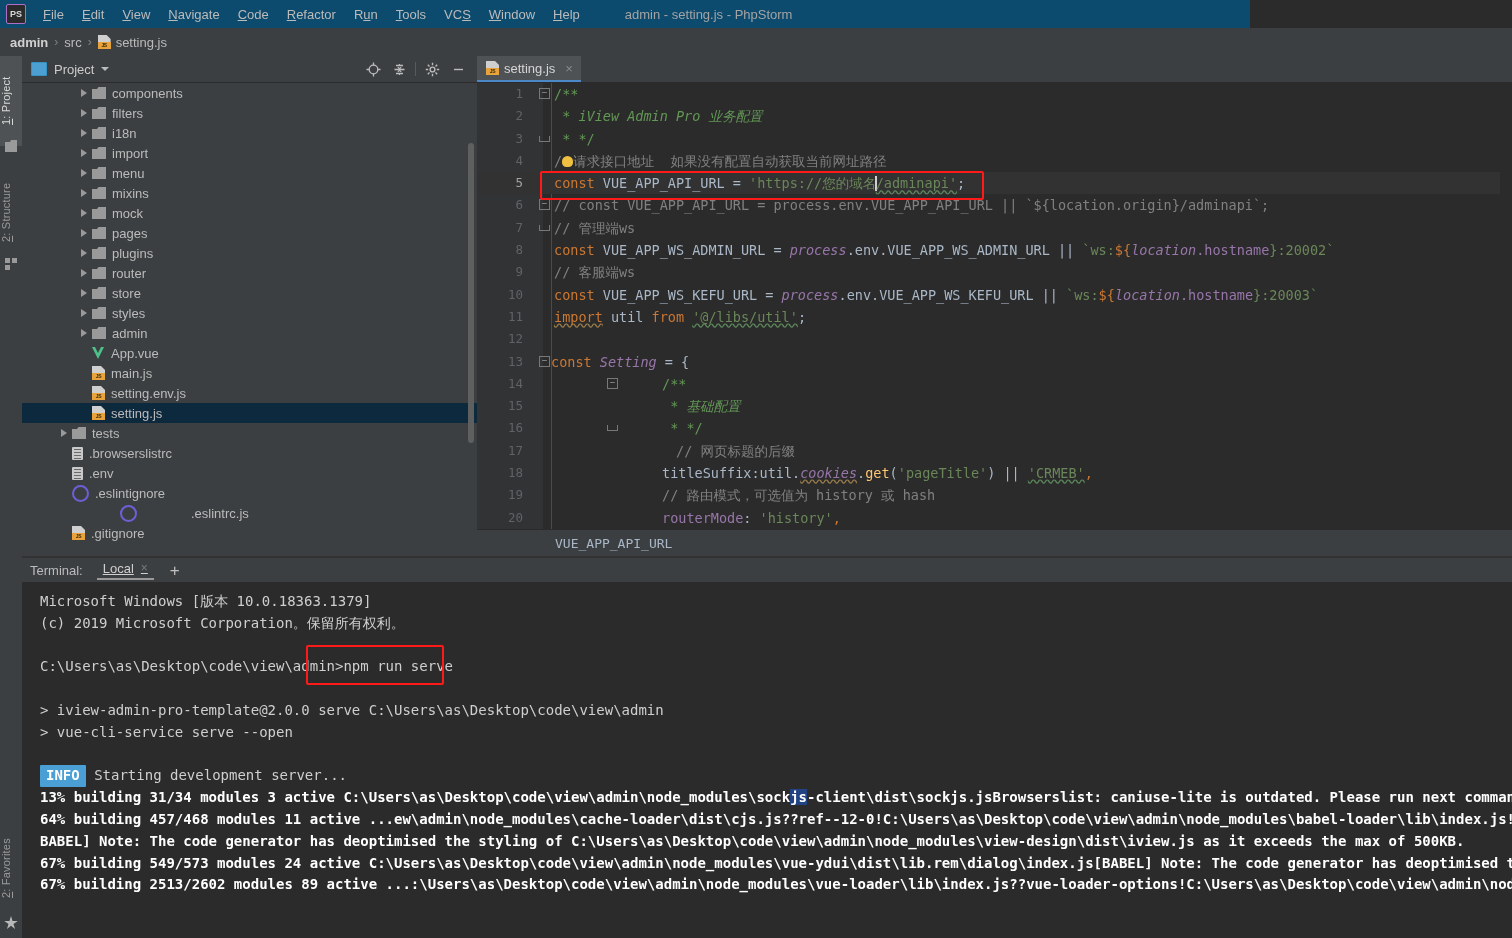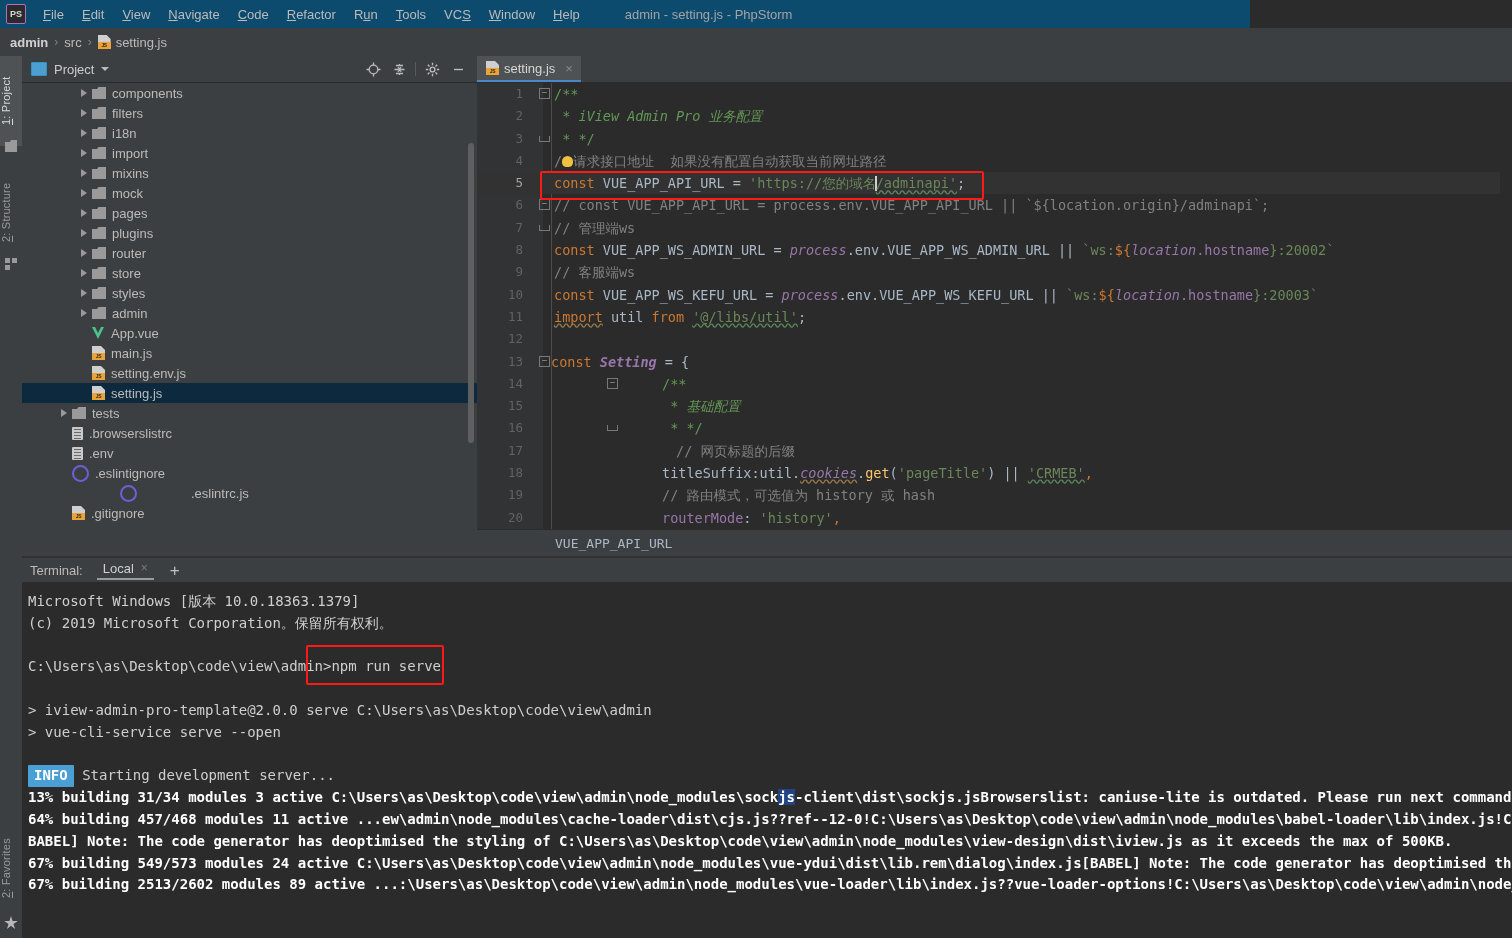--- a/index.html
+++ b/index.html
@@ -250,30 +250,30 @@
     position:absolute;left:22px;top:558px;width:1490px;height:380px;
     background:#737373;
   }
   .term-head{
     height:24px;display:flex;align-items:center;background:#3c3f41;
     border-bottom:1px solid #2b2b2b;
   }
   .term-label{margin-left:8px;color:#bbbbbb;font-size:13px;}
   .term-tab{
     margin-left:14px;padding:0 6px 2px 6px;color:#d0d0d0;font-size:13px;
-    border-bottom:2px solid #9a9a9a;display:flex;align-items:center;
+    border-bottom:2px solid #9a9a9a;display:flex;align-items:center;text-decoration:underline;
   }
   .term-tab .x{margin-left:7px;color:#7a7a7a;font-size:12px;}
   .term-plus{margin-left:16px;color:#c0c0c0;font-size:17px;line-height:1;}
   .term-body{
     position:relative;height:356px;background:#2b2b2b;overflow:hidden;
     font-family:"DejaVu Sans Mono", monospace;font-size:14px;color:#cfcfcf;
     padding-top:8px;
   }
-  .tline{height:21.8px;line-height:21.8px;white-space:pre;padding-left:6px;}
+  .tline{height:21.8px;line-height:21.8px;white-space:pre;padding-left:18px;}
   .tline.b{font-weight:bold;color:#ffffff;}
   .info-badge{
     display:inline-block;background:#4a9fd4;color:#ffffff;font-weight:bold;
     padding:0 6px;border-radius:1px;
   }
   .sel-hl{background:#214283;}
   .redbox-term{
     position:absolute;left:306px;top:645px;width:134px;height:36px;
     border:2px solid #ff1a1a;border-radius:2px;pointer-events:none;z-index:5;
   }
@@ -380,20 +380,25 @@
             <span class="tlabel">i18n</span>
           </div>
           <div class="trow" style="padding-left: 58px;">
             <span class="tarrow closed"></span>
             <span class="ficon"></span>
             <span class="tlabel">import</span>
           </div>
           <div class="trow" style="padding-left: 58px;">
             <span class="tarrow closed"></span>
             <span class="ficon"></span>
+            <span class="tlabel">menu</span>
+          </div>
+          <div class="trow" style="padding-left: 58px;">
+            <span class="tarrow closed"></span>
+            <span class="ficon"></span>
             <span class="tlabel">mixins</span>
           </div>
           <div class="trow" style="padding-left: 58px;">
             <span class="tarrow closed"></span>
             <span class="ficon"></span>
             <span class="tlabel">mock</span>
           </div>
           <div class="trow" style="padding-left: 58px;">
             <span class="tarrow closed"></span>
             <span class="ficon"></span>
@@ -554,21 +559,21 @@
         </div>
 
         <div class="cline">
           <span class="lnum">12</span>
           <span class="ctext n"></span>
         </div>
 
         <div class="cline">
           <span class="lnum">13</span>
           <span class="fold">−</span>
-          <span class="ctext" style="left:74px;"><span class="k">const</span><span class="purple-i" style="font-weight:bold;"> Setting </span><span class="n">= {</span></span>
+          <span class="ctext" style="left:74px;"><span class="k">const</span><span class="purple-i" style="font-weight:normal;"> Setting </span><span class="n">= {</span></span>
         </div>
 
         <div class="cline">
           <span class="lnum">14</span>
           <span class="fold" style="left:130px;">−</span>
           <span class="ctext cdoc" style="left:185px;">/**</span>
         </div>
 
         <div class="cline">
           <span class="lnum">15</span>

